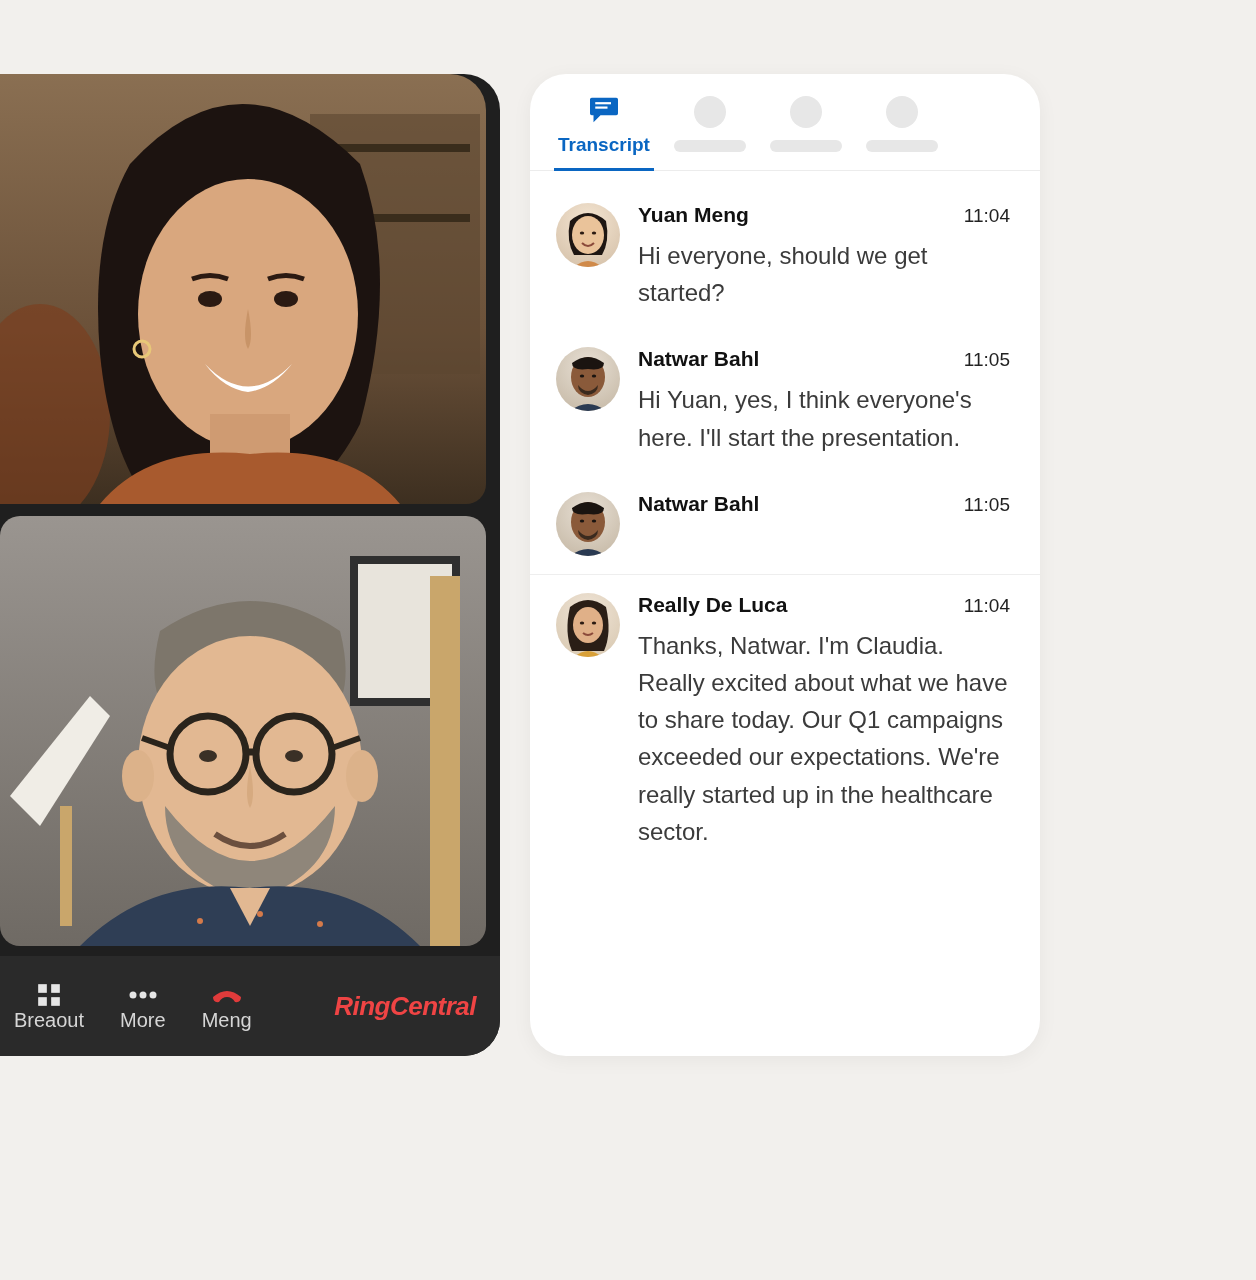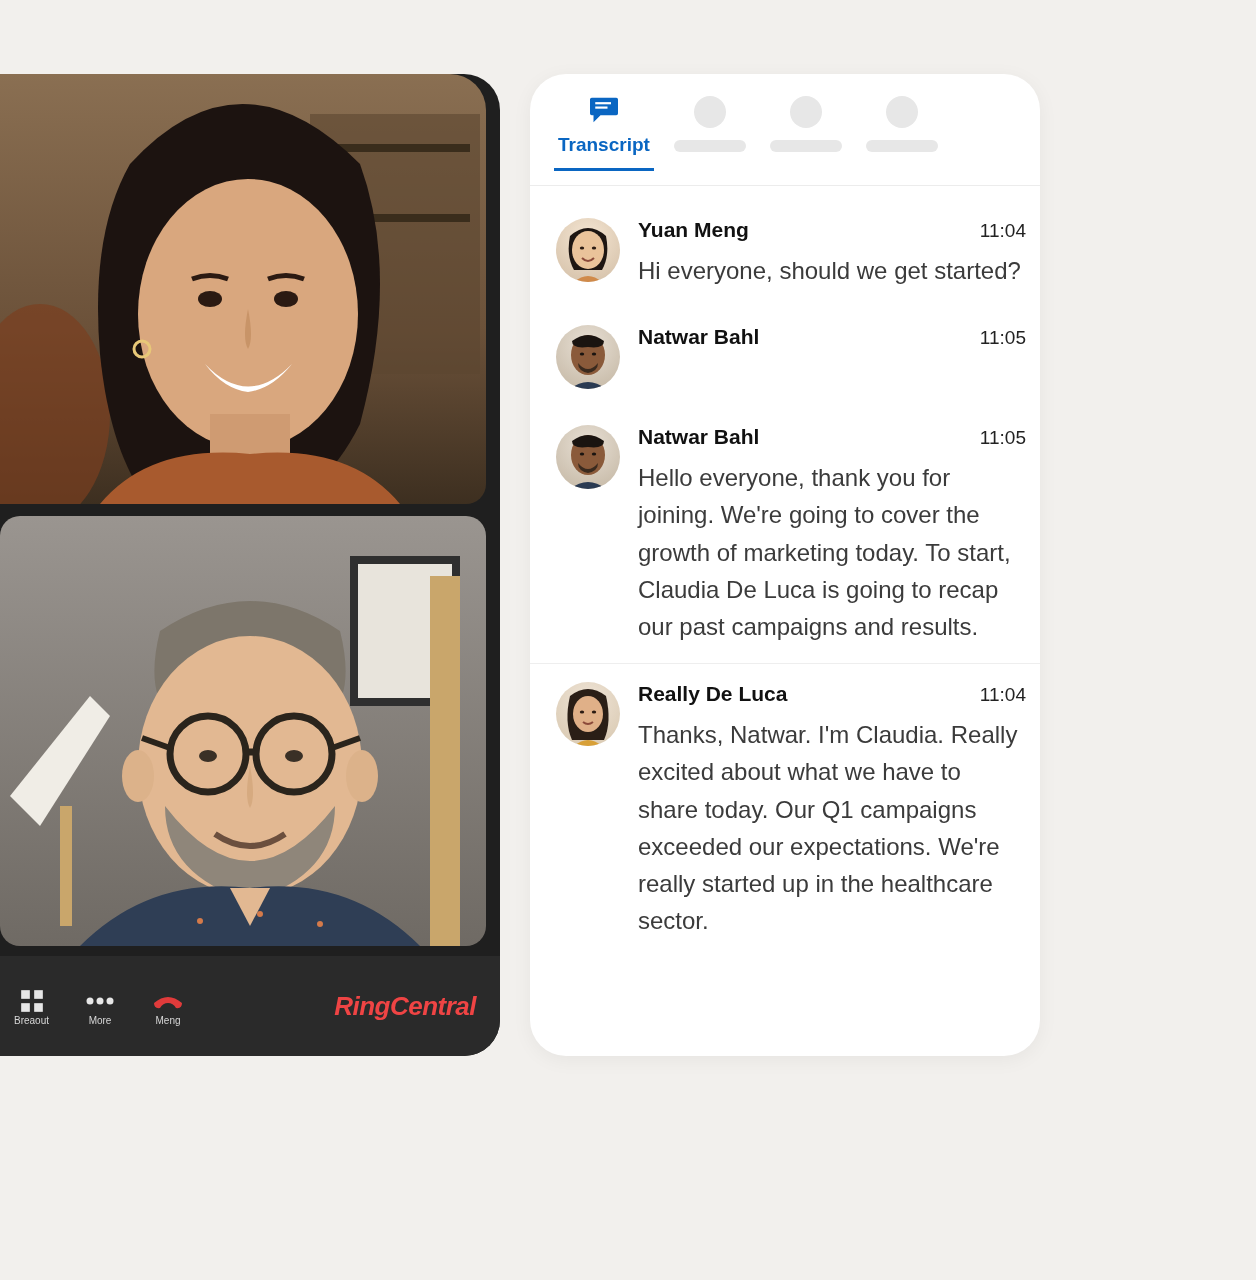--- a/index.html
+++ b/index.html
@@ -55,21 +55,21 @@
     display: flex;
     align-items: center;
     padding: 0 14px;
     gap: 36px;
   }
   .tool-btn {
     display: flex;
     flex-direction: column;
     align-items: center;
     color: #d6d6d6;
-    font-size: 10px;
+    font-size: 20px;
     cursor: pointer;
   }
   .tool-btn .icon { height: 28px; display:flex; align-items:center; justify-content:center; }
   .brand {
     position: absolute;
     right: 24px;
     bottom: 34px;
     font-weight: 800;
     font-style: italic;
     font-size: 26px;
@@ -87,21 +87,21 @@
     background: #ffffff;
     border-radius: 36px;
     box-shadow: 0 4px 20px rgba(0,0,0,0.05);
     overflow: hidden;
     display: flex;
     flex-direction: column;
   }
   .tabs {
     display: flex;
     align-items: flex-end;
-    padding: 22px 28px 15px 28px;
+    padding: 22px 28px 0 28px;
     gap: 24px;
     border-bottom: 1px solid #ececec;
   }
   .tab {
     display: flex;
     flex-direction: column;
     align-items: center;
     gap: 6px;
     padding-bottom: 14px;
     position: relative;
@@ -123,21 +123,21 @@
   .skel-bar { width: 72px; height: 12px; border-radius: 6px; background: #e7e7e7; }
 
   .entries {
     flex: 1;
     overflow-y: auto;
     padding: 14px 0;
   }
   .entry {
     display: flex;
     gap: 18px;
-    padding: 18px 14px 18px 26px;
+    padding: 18px 30px 18px 26px;
   }
   .avatar {
     width: 64px; height: 64px; border-radius: 50%;
     flex-shrink: 0;
     overflow: hidden;
   }
   .avatar svg { width: 100%; height: 100%; }
   .entry-body { flex: 1; }
   .entry-head {
     display: flex; justify-content: space-between; align-items: baseline;
@@ -361,38 +361,38 @@
               <ellipse cx="26" cy="29" rx="2.2" ry="1.6" fill="#1a1410"></ellipse>
               <ellipse cx="38" cy="29" rx="2.2" ry="1.6" fill="#1a1410"></ellipse>
               <path d="M22 38 Q32 50 42 38 Q42 46 32 48 Q22 46 22 38 Z" fill="#3a2a1e"></path>
               <path d="M14 64 Q32 50 50 64 Z" fill="#2a3a52"></path>
             </svg></div>
     <div class="entry-body">
       <div class="entry-head">
         <span class="speaker">Natwar Bahl</span>
         <span class="time">11:05</span>
       </div>
+      <div class="text">Hi Yuan, yes, I think everyone's here. I'll start the presentation.</div>
     </div>
         </div>
         <div class="entry">
     <div class="avatar"><svg viewBox="0 0 64 64">
               <rect width="64" height="64" fill="url(#bg-natwar)"></rect>
               <ellipse cx="32" cy="30" rx="17" ry="20" fill="#8a5a3a"></ellipse>
               <path d="M16 16 Q32 4 48 16 Q48 24 32 22 Q16 24 16 16 Z" fill="#1a1410"></path>
               <ellipse cx="26" cy="29" rx="2.2" ry="1.6" fill="#1a1410"></ellipse>
               <ellipse cx="38" cy="29" rx="2.2" ry="1.6" fill="#1a1410"></ellipse>
               <path d="M22 38 Q32 50 42 38 Q42 46 32 48 Q22 46 22 38 Z" fill="#3a2a1e"></path>
               <path d="M14 64 Q32 50 50 64 Z" fill="#2a3a52"></path>
             </svg></div>
     <div class="entry-body">
       <div class="entry-head">
         <span class="speaker">Natwar Bahl</span>
         <span class="time">11:05</span>
       </div>
-      <div class="text">Hello everyone, thank you for joining. We're going to cover the growth of marketing today. To start, Claudia De Luca is going to recap our past campaigns and results.</div>
     </div>
         </div>
         <div class="divider"></div>
         <div class="entry">
     <div class="avatar"><svg viewBox="0 0 64 64">
               <rect width="64" height="64" fill="url(#bg-claudia)"></rect>
               <path d="M14 14 Q32 0 50 14 Q56 40 48 58 L16 58 Q8 40 14 14 Z" fill="#2a1e16"></path>
               <ellipse cx="32" cy="32" rx="15" ry="18" fill="#e0b088"></ellipse>
               <ellipse cx="26" cy="30" rx="2.2" ry="1.6" fill="#2b1a12"></ellipse>
               <ellipse cx="38" cy="30" rx="2.2" ry="1.6" fill="#2b1a12"></ellipse>

